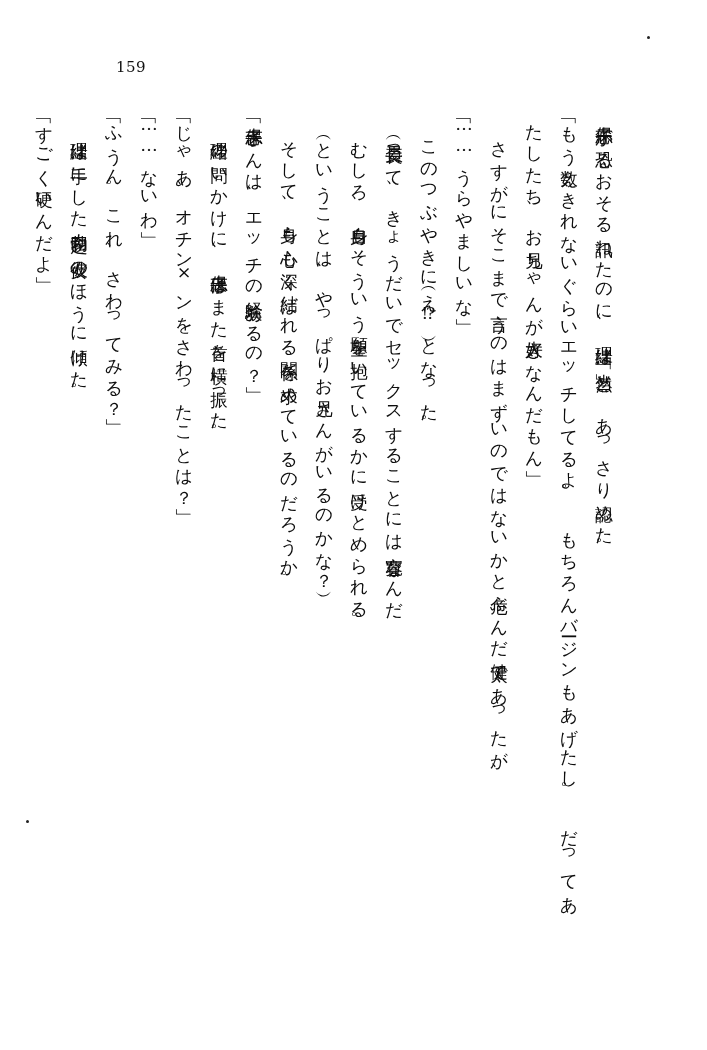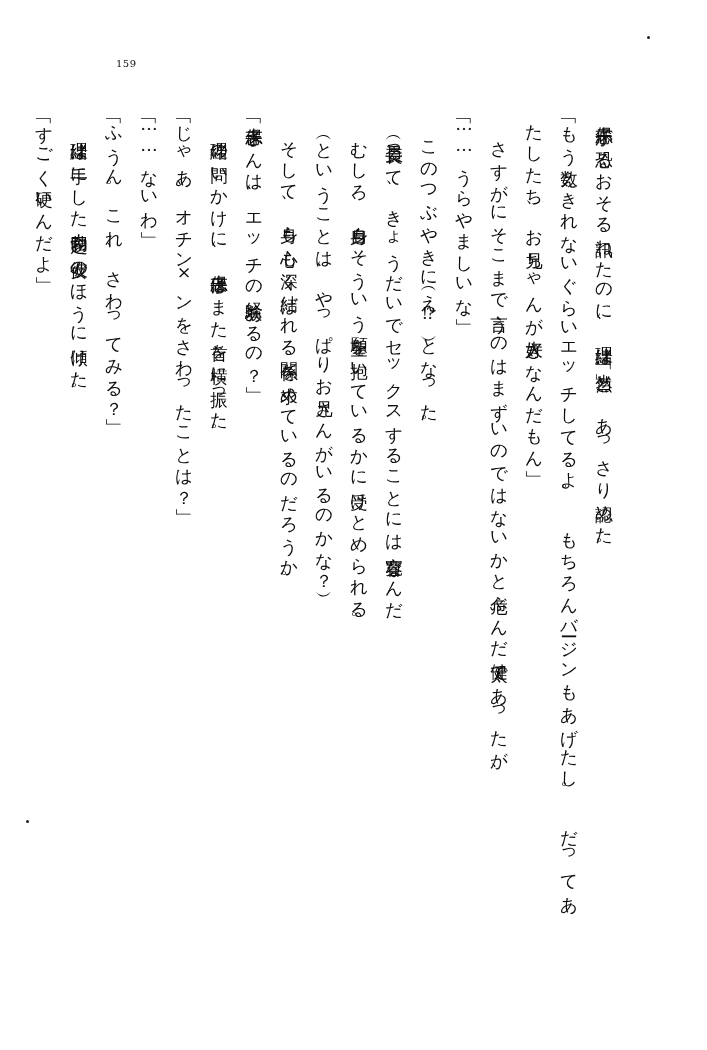--- a/index.html
+++ b/index.html
@@ -13,21 +13,21 @@
     height: 1050px;
     background: #ffffff;
     overflow: hidden;
     font-family: "DejaVu Serif", "Liberation Serif", serif;
     color: #0a0a0a;
   }
   .page-number {
     position: absolute;
     top: 58px;
     left: 116px;
-    font-size: 10px;
+    font-size: 15px;
     font-family: "DejaVu Serif", "Liberation Serif", serif;
     letter-spacing: 0.5px;
     color: #111111;
   }
   .text-body {
     position: absolute;
     top: 112px;
     right: 86px;
     height: 820px;
     width: 540px;

